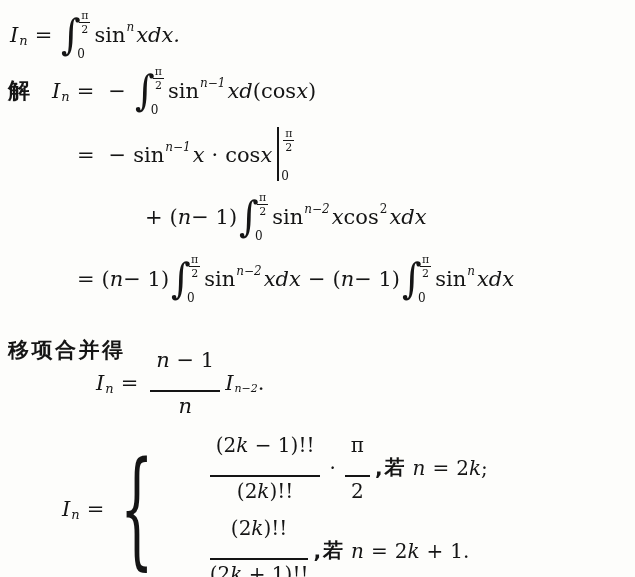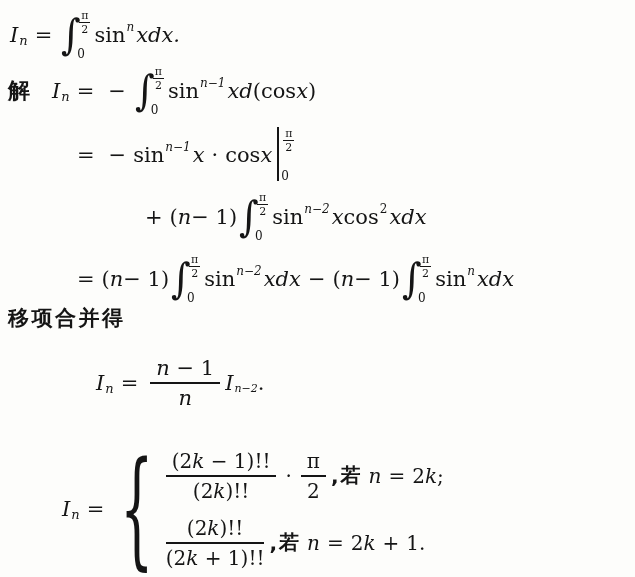--- a/index.html
+++ b/index.html
@@ -23,35 +23,35 @@
   .int { display:inline-flex; align-items:center; margin:0 1px; }
   .int-sign { font-size:42px; line-height:48px; font-style:normal; transform:scaleX(.9); }
   .int-lims { display:inline-flex; flex-direction:column; justify-content:space-between; height:52px; margin-left:-3px; margin-right:3px; }
   .int-lo { font-size:12px; align-self:flex-start; margin-left:-2px; }
   
   .tfrac { display:inline-block; text-align:center; font-size:11px; line-height:1.2; }
   .tfrac .tn { display:block; border-bottom:1px solid #151515; padding:0 2px; }
   .tfrac .td { display:block; }
   
   .frac { display:inline-block; text-align:center; vertical-align:middle; margin:0 5px; }
-  .frac .fn { display:block; border-bottom:2px solid #151515; padding:0 6px 2px; }
+  .frac .fn { display:block; border-bottom:2px solid #151515; padding:0 6px 18px; }
   .frac .fd { display:block; padding-top:2px; }
   
   .eval { display:inline-flex; margin-left:5px; }
   .eval-rule { width:2px; background:#151515; height:54px; margin-right:4px; }
   .eval-lims { display:inline-flex; flex-direction:column; justify-content:space-between; height:56px; }
   
   .cjk { font-family:"DejaVu Sans", sans-serif; font-weight:700; letter-spacing:2px; font-style:normal; }
   .text-line { position:absolute; font-family:"DejaVu Sans", sans-serif; font-weight:700; font-size:21px; letter-spacing:2.5px; }
   .solve-label { margin-right:20px; font-size:22px; }
   
   .cases { display:inline-flex; align-items:center; }
   .brace { font-size:62px; line-height:1; font-weight:400; transform:scaleY(2.05) scaleX(.85); transform-origin:center; margin:0 4px 0 6px; }
   .case-rows { display:flex; flex-direction:column; gap:13px; }
-  .case-row { display:flex; align-items:center; white-space:nowrap; font-size:20px; }
+  .case-row { display:flex; align-items:center; white-space:nowrap; font-size:20px;margin-left:44px; }
   .case-row .frac { font-size:20px; }
 </style>
 </head>
 <body>
 
 <div class="page">
 
   <div class="mline" style="top:6px;left:10px;">
     <span class="it">I</span>
       <span class="sb">n</span>
@@ -171,21 +171,21 @@
             <span class="td">2</span>
           </span>
         <span class="int-lo rm">0</span>
       </span>
     </span>
     <span class="rm">sin</span>
       <span class="sup">n</span>
     <span class="it">xdx</span>
   </div>
 
-  <div class="text-line" style="top:304px;left:8px;">移项合并得</div>
+  <div class="text-line" style="top:336px;left:8px;">移项合并得</div>
 
   <div class="mline" style="top:354px;left:96px;">
     <span class="it">I</span>
       <span class="sb">n</span>
     <span class="op rm">=</span>
     <span class="frac">
       <span class="fn"><span class="it">n</span><span class="rm"> − 1</span></span>
       <span class="fd it">n</span>
     </span>
     <span class="it">I</span>

